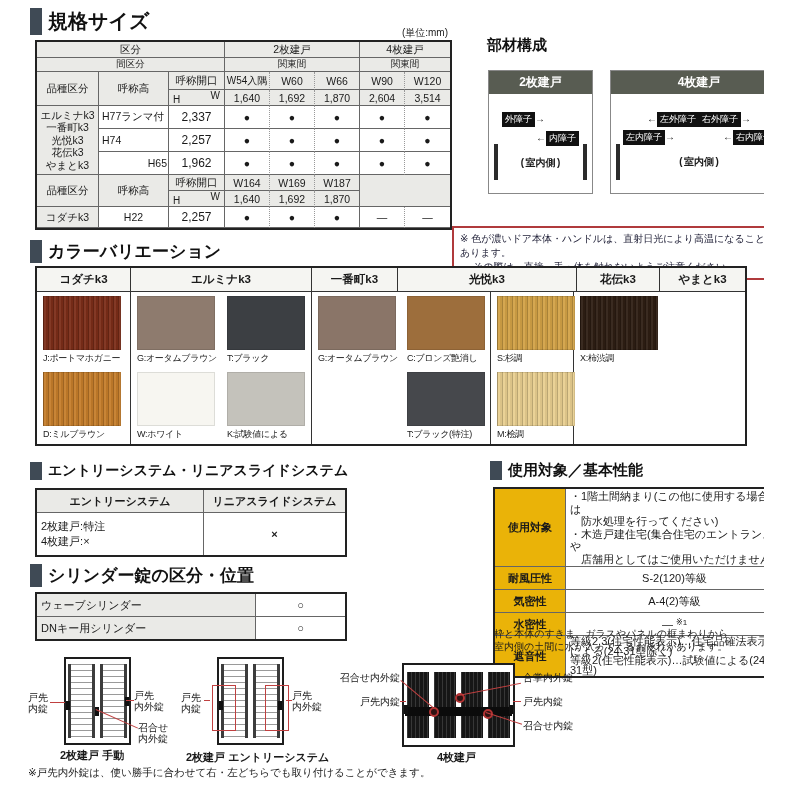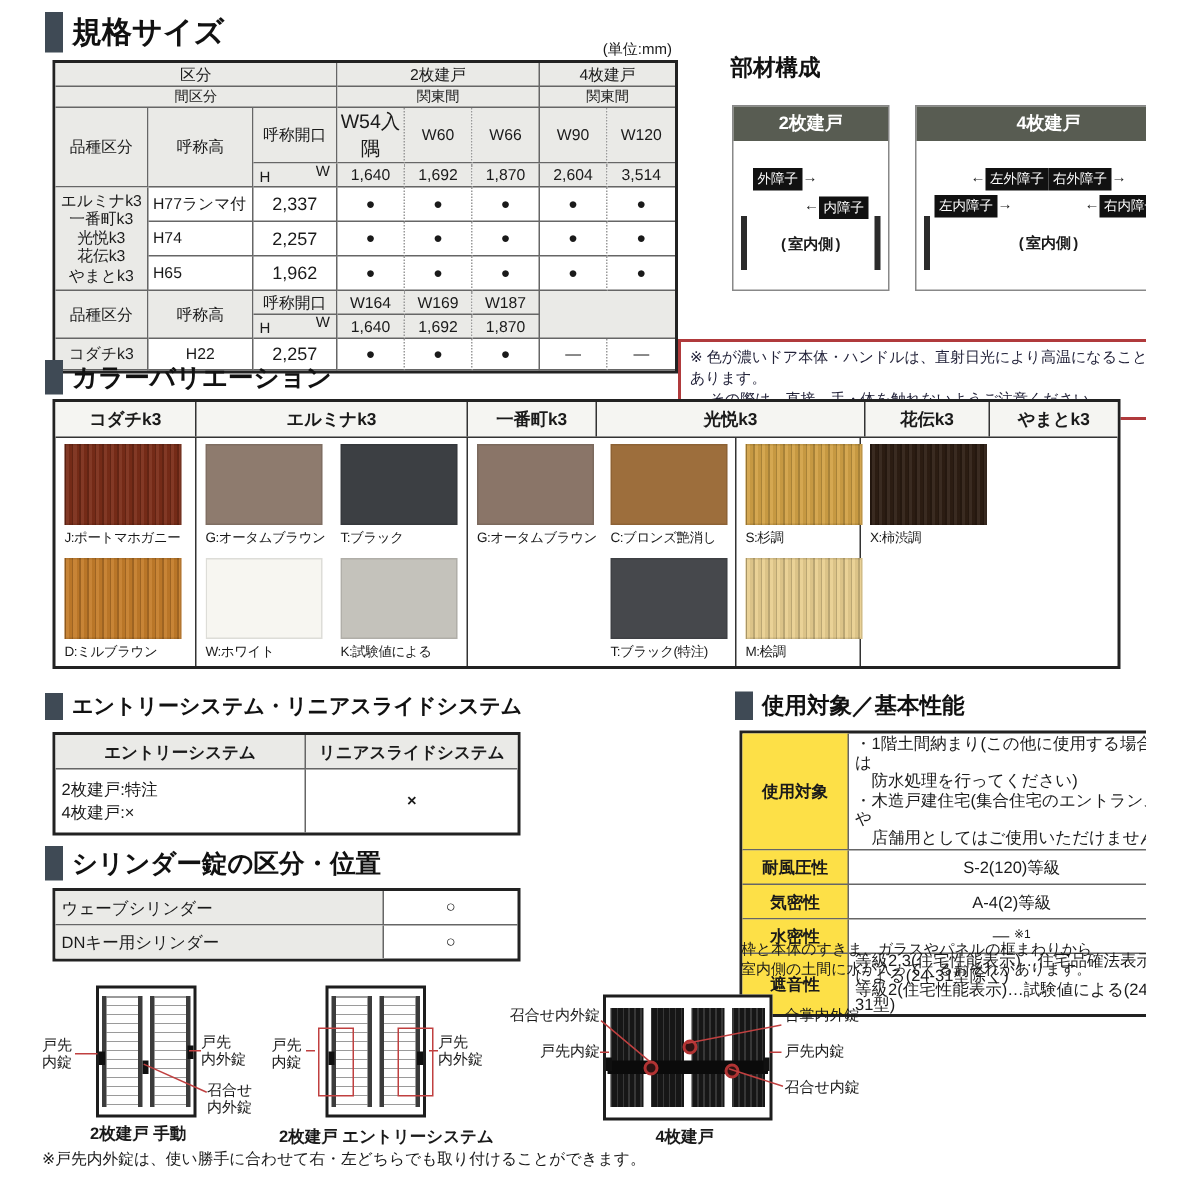--- a/index.html
+++ b/index.html
@@ -61,21 +61,21 @@
 
   
   .stable{position:absolute;background:#fff;border:2px solid #222;}
   .stable td{border-right:1px solid #666;border-bottom:1px solid #666;font-size:11px;
              vertical-align:middle;padding:1px 4px;}
   .stable td:last-child{border-right:none;}
   .stable tr:last-child td{border-bottom:none;}
   .ghd{background:#eaeae7;font-weight:bold;text-align:center;}
   .xcell{text-align:center;font-size:15px;font-weight:bold;}
   .ocell{text-align:center;font-size:12px;}
-  .lblcell{background:#fde047;font-weight:bold;text-align:center;font-size:11px;}
+  .lblcell{background:#eab308;font-weight:bold;text-align:center;font-size:11px;}
   .vcell{text-align:center;}
   .usage{font-size:9.5px;line-height:12.5px;text-align:left;padding:2px 3px;}
   .shaon{font-size:7.5px;line-height:9.5px;text-align:left;padding:2px 2px;}
   .refsm{font-size:8px;vertical-align:top;}
   .pnote{position:absolute;font-size:10px;line-height:12.5px;}
   .pnote .ind{padding-left:1px;}
 
   
   .door{position:absolute;border:2px solid #1d1d1d;background:#fff;}
   .pn{position:absolute;top:5px;bottom:5px;width:21px;border-left:3px solid #3c3c3c;border-right:3px solid #3c3c3c;
@@ -122,21 +122,21 @@
     </tr>
     <tr class="hd r13">
       <td colspan="3" style="font-size:9.5px">間区分</td>
       <td colspan="3" style="font-size:9.5px">関東間</td>
       <td colspan="2" class="lc" style="font-size:9.5px">関東間</td>
     </tr>
     <tr class="hd r17">
       <td rowspan="2">品種区分</td>
       <td rowspan="2">呼称高</td>
       <td>呼称開口</td>
-      <td class="dr" style="font-size:13px">W54入隅</td>
+      <td class="dr" style="font-size:10px">W54入隅</td>
       <td class="dr">W60</td>
       <td>W66</td>
       <td class="dr">W90</td>
       <td class="lc">W120</td>
     </tr>
     <tr class="hd r15">
       <td class="hwcell">
         <span class="h">H</span>
         <span class="w">W</span>
       </td>
@@ -165,21 +165,21 @@
     <tr class="r22">
       <td style="text-align:left;padding-left:3px">H74</td>
       <td style="font-size:12px">2,257</td>
       <td class="dr mkcell">●</td>
       <td class="dr mkcell">●</td>
       <td class="mkcell">●</td>
       <td class="dr mkcell">●</td>
       <td class="lc mkcell">●</td>
     </tr>
     <tr class="r22">
-      <td style="text-align:left;padding-left:3px">H65</td>
+      <td style="text-align:right;padding-left:3px">H65</td>
       <td style="font-size:12px">1,962</td>
       <td class="dr mkcell">●</td>
       <td class="dr mkcell">●</td>
       <td class="mkcell">●</td>
       <td class="dr mkcell">●</td>
       <td class="lc mkcell">●</td>
     </tr>
     <tr class="hd r15">
       <td rowspan="2">品種区分</td>
       <td rowspan="2">呼称高</td>

